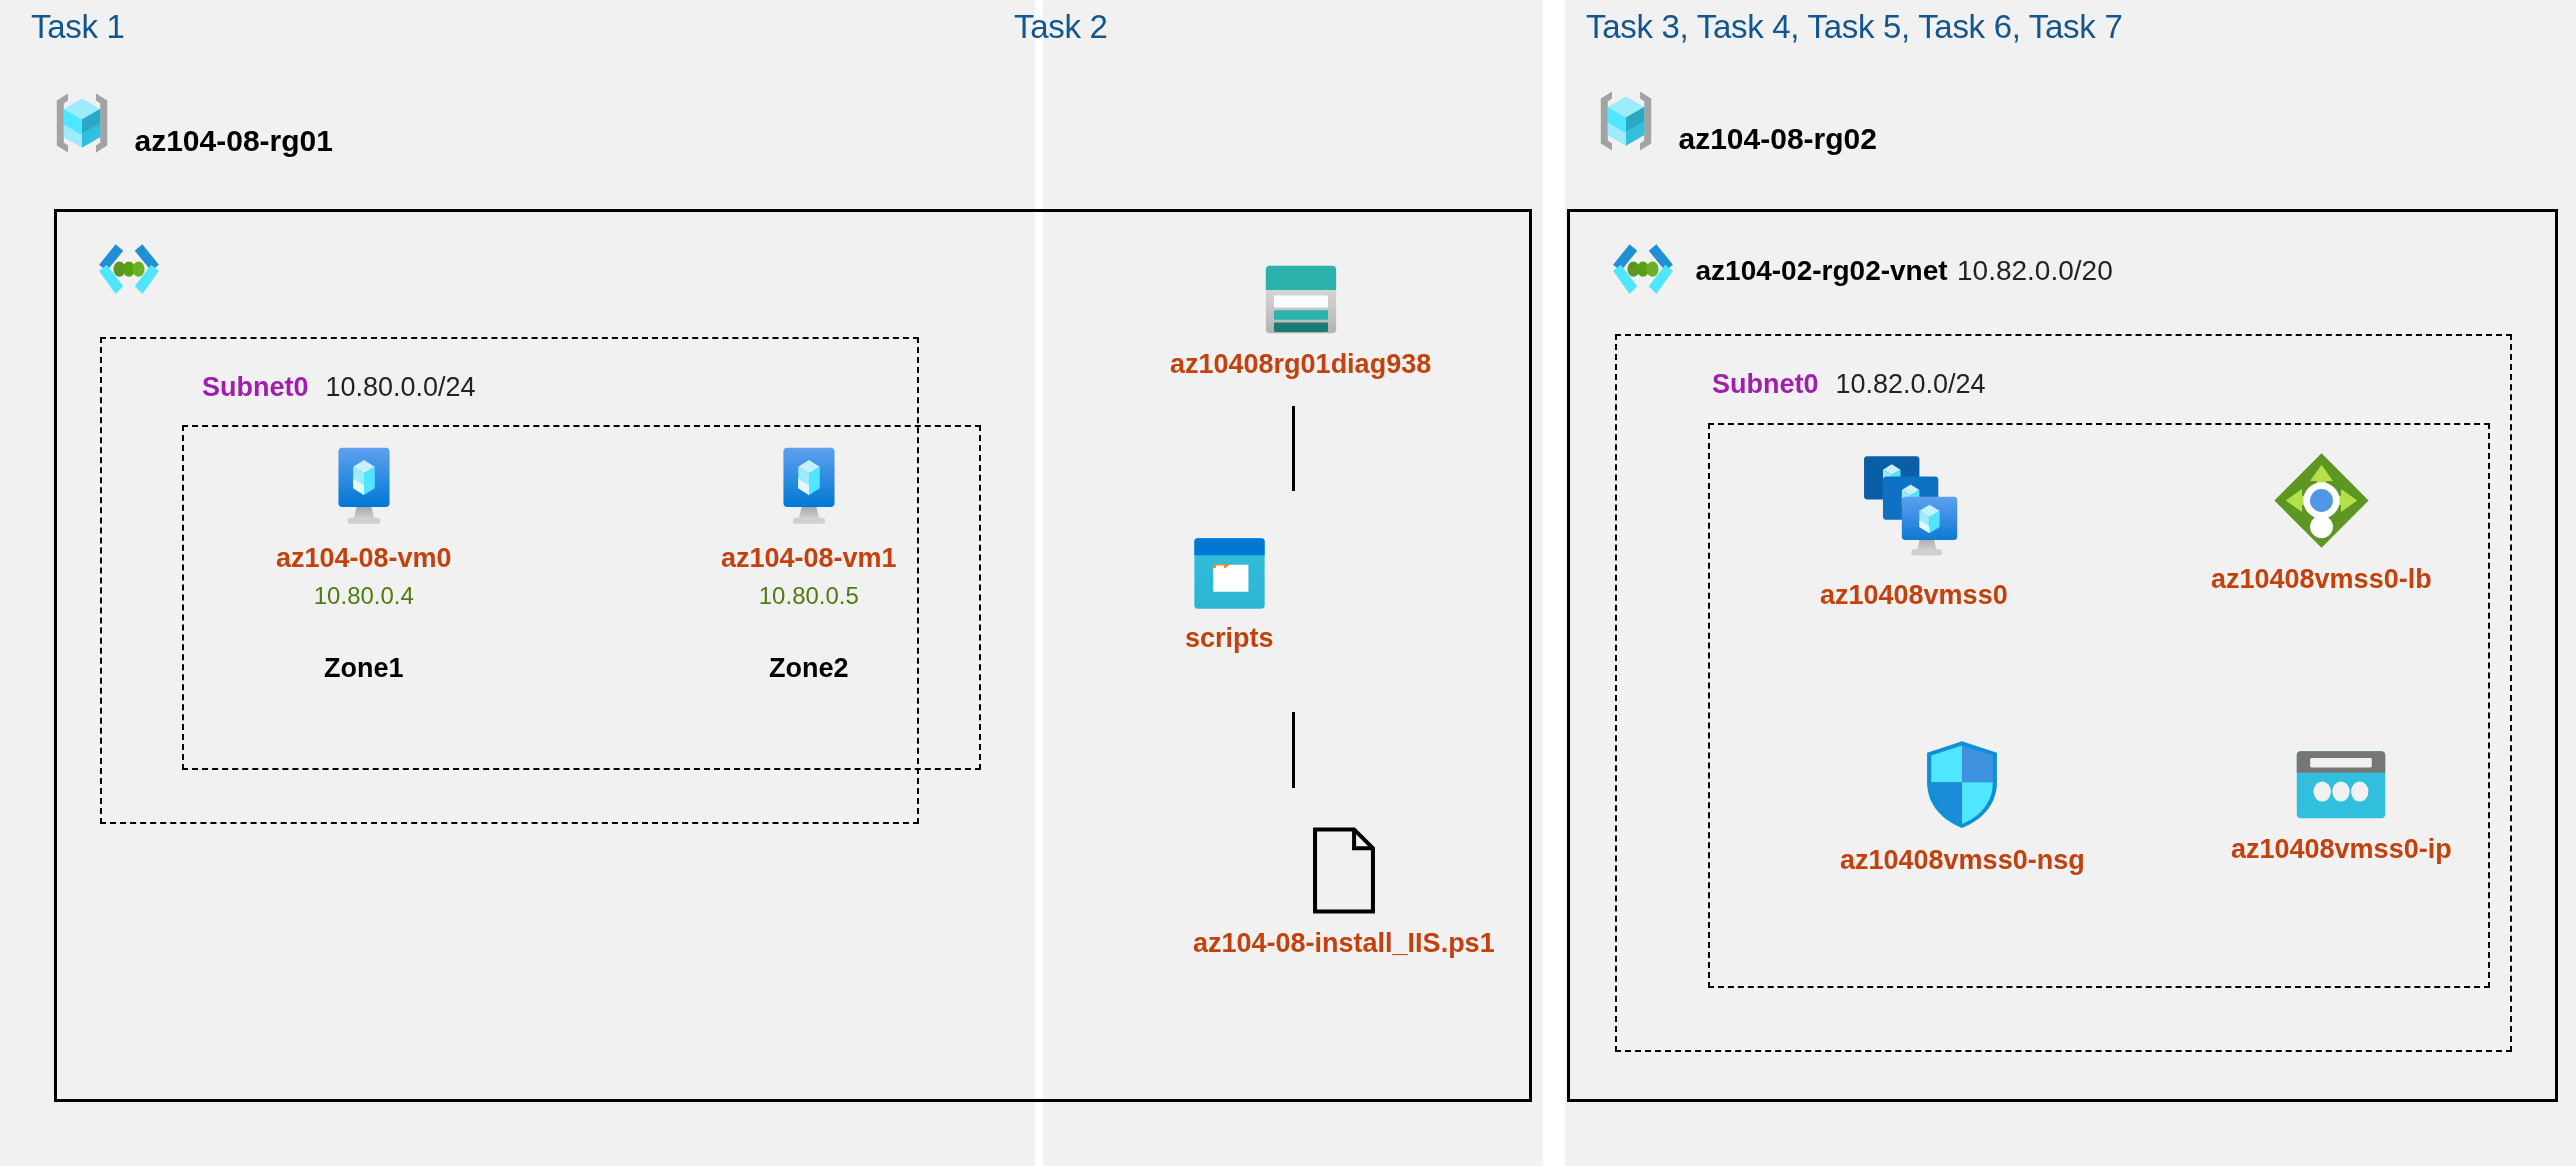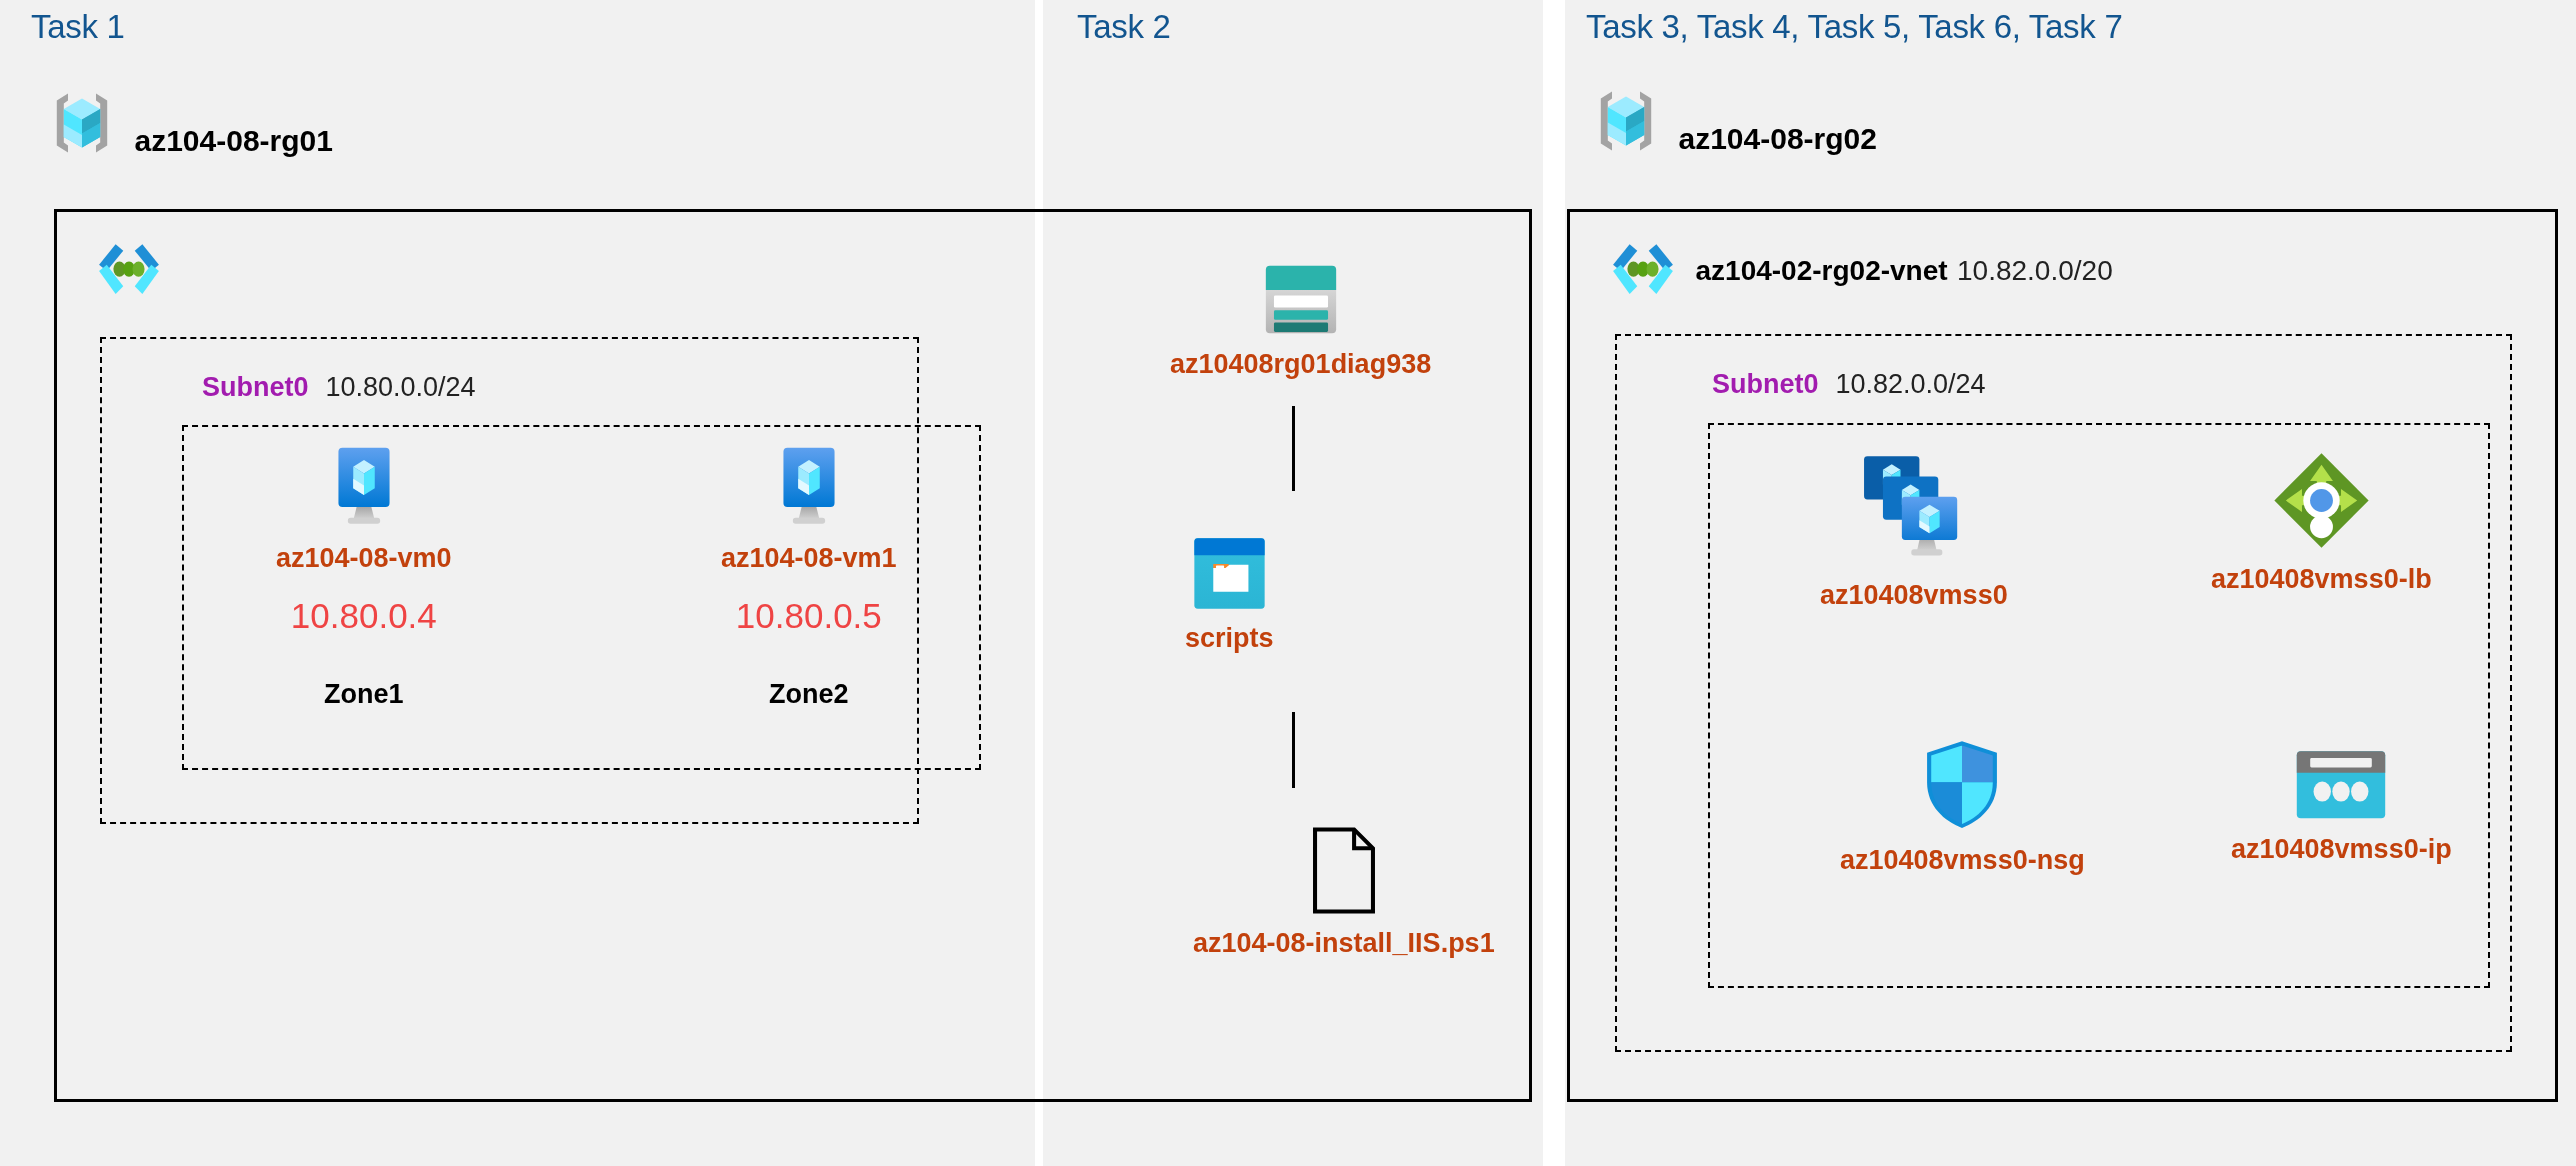--- a/index.html
+++ b/index.html
@@ -19,22 +19,22 @@
   .vnet-name{font-size:28px;font-weight:bold;color:#000;}
   .vnet-cidr{font-size:28px;font-weight:normal;color:#222;margin-left:9.4px;}
 
   .dashed{position:absolute;border:2.7px dashed #000;box-sizing:border-box;}
   .subnet-head{position:absolute;white-space:nowrap;font-size:27px;color:#222;}
   .subnet-head b{font-weight:bold;color:#a21caf;font-size:27px;}
 
   .node{position:absolute;display:flex;flex-direction:column;align-items:center;}
   .node-label{font-size:27px;font-weight:bold;color:#c2410c;white-space:nowrap;
               text-align:center;margin-top:12px;line-height:1.25;}
-  .node-sub{font-size:35px;font-weight:normal;color:#ef4444;white-space:nowrap;
-            text-align:center;margin-top:20px;}
+  .node-sub{font-size:24px;font-weight:normal;color:#4d7c0f;white-space:nowrap;
+            text-align:center;margin-top:6px;}
   .node-zone{font-size:27px;font-weight:bold;color:#000;white-space:nowrap;
              text-align:center;margin-top:43px;}
   .connector{position:absolute;width:2.7px;background:#000;}
   svg{display:block;}
 </style>
 </head>
 <body>
 
 <div class="panel" style="left:0;top:0;width:1035px;height:1166px;"></div>
 <div class="panel" style="left:1043px;top:0;width:500px;height:1166px;"></div>
@@ -131,21 +131,21 @@
       <path d="M42 50 L58 60 L58 74 L42 64 Z" fill="#e3f9ff"></path>
     </svg>
   </span>
   <span class="node-label">az104-08-vm1</span>
   <span class="node-sub">10.80.0.5</span>
   <span class="node-zone">Zone2</span>
 </div>
 
 <div class="panel" style="left:1043px;top:0;width:500px;height:1166px;"></div>
 
-<div class="task-title" style="left:1077px;top:8px;">Task 2</div>
+<div class="task-title" style="left:1014px;top:8px;">Task 2</div>
 
 <div style="position:absolute;left:1043px;top:209px;width:489px;height:3.4px;background:#000;"></div>
 <div style="position:absolute;left:1043px;top:1099px;width:489px;height:3.4px;background:#000;"></div>
 <div style="position:absolute;left:1529px;top:209px;width:3.4px;height:893px;background:#000;"></div>
 
 <div class="node" style="left:1170px;top:263px;">
   <span>
     <svg width="76" height="73" viewBox="0 0 112 108">
       <defs>
         <linearGradient id="stg" x1="0" y1="0" x2="0" y2="1">

